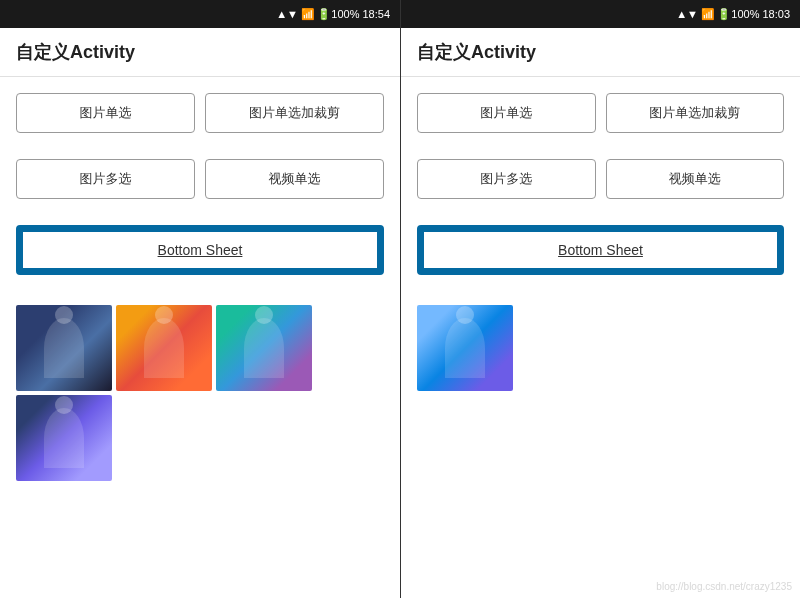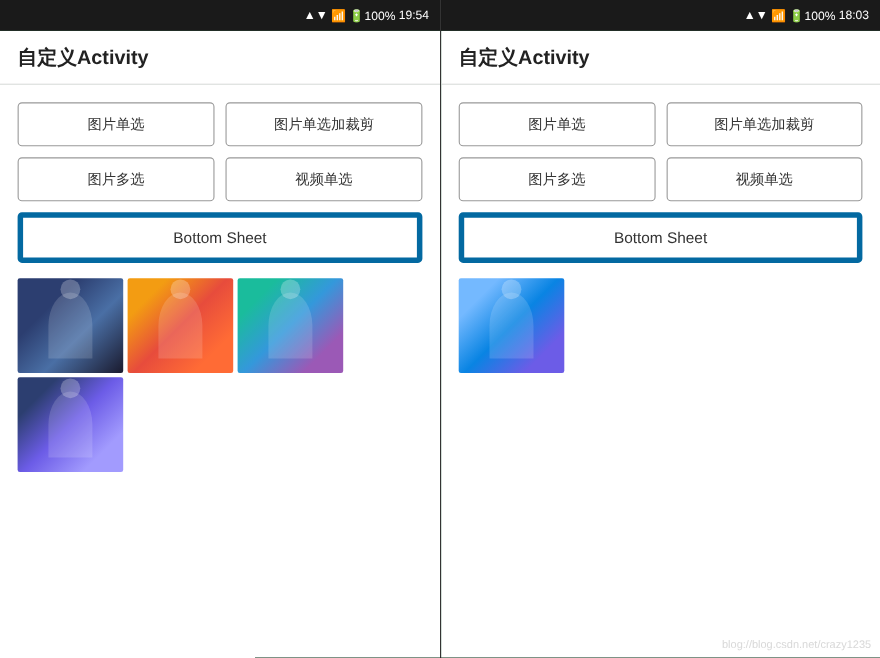--- a/index.html
+++ b/index.html
@@ -64,21 +64,21 @@
       font-weight: bold;
       color: #222;
     }
 
     .app-body {
       flex: 1;
       background: white;
       padding: 16px;
       display: flex;
       flex-direction: column;
-      gap: 10px;
+      gap: 26px;
     }
 
     .btn-row {
       display: flex;
       gap: 10px;
     }
 
     .btn-outline {
       flex: 1;
       border: 1px solid #999;
@@ -86,28 +86,29 @@
       padding: 10px 4px;
       border-radius: 4px;
       font-size: 13px;
       color: #333;
       cursor: pointer;
       text-align: center;
     }
 
     .btn-full {
       width: 100%;
-      border: 5px solid #0369a1;
+      border: 7px solid #0369a1;
       background: white;
       padding: 10px;
       border-radius: 4px;
       font-size: 14px;
       color: #333;
       cursor: pointer;
       text-align: center;
+      text-decoration: underline;
     }
 
     .image-grid {
       display: flex;
       flex-direction: column;
       gap: 4px;
       margin-top: 4px;
     }
 
     .image-row {
@@ -162,21 +163,21 @@
   </style>
 </head>
 <body>
 
 <div class="phone-panel">
   <div class="status-bar">
     <div class="icons">
       <span>▲▼</span>
       <span>📶</span>
       <span>🔋100%</span>
-      <span>19:54</span>
+      <span>18:54</span>
     </div>
   </div>
   <div class="phone-content">
     <div class="app-header">
       <span class="app-title">自定义Activity</span>
     </div>
     <div class="app-body">
       <div class="btn-row">
         <button class="btn-outline">图片单选</button>
         <button class="btn-outline">图片单选加裁剪</button>

